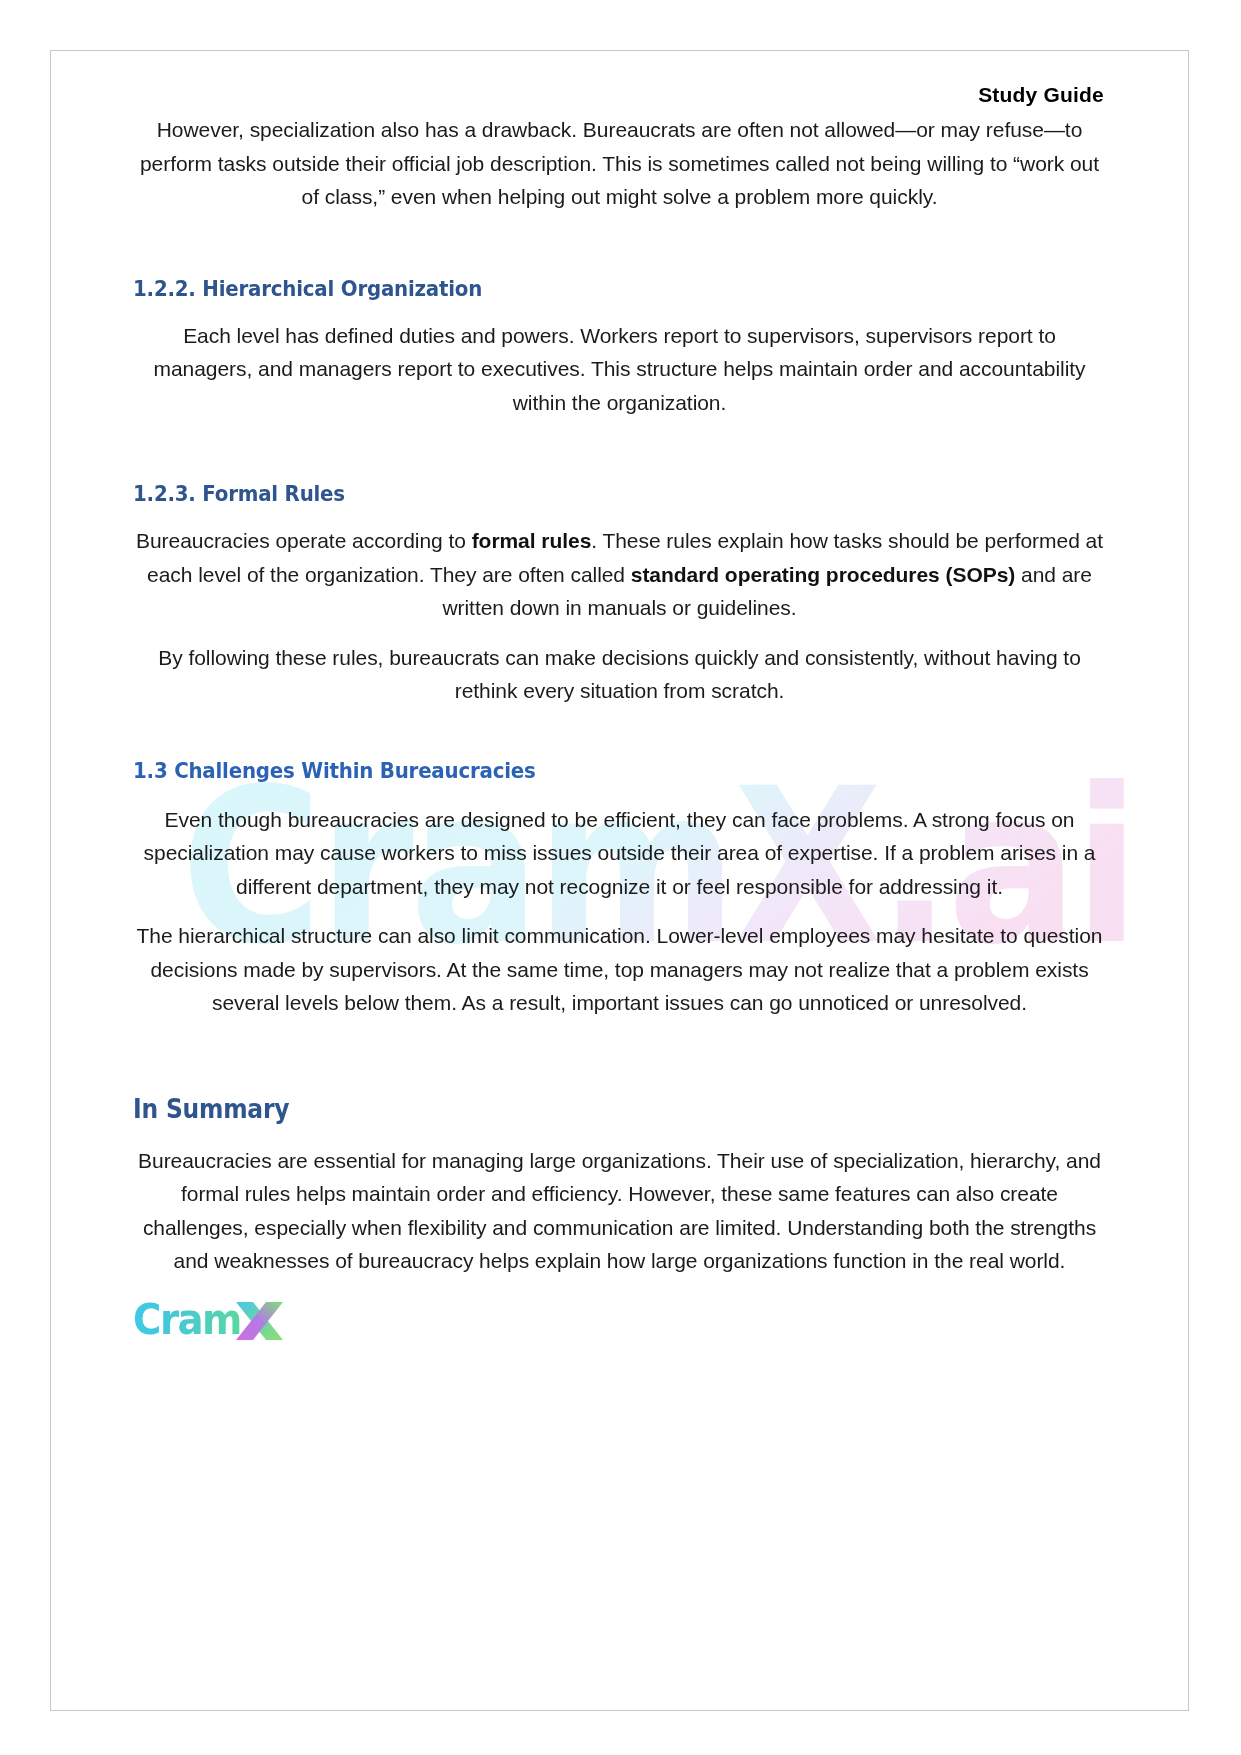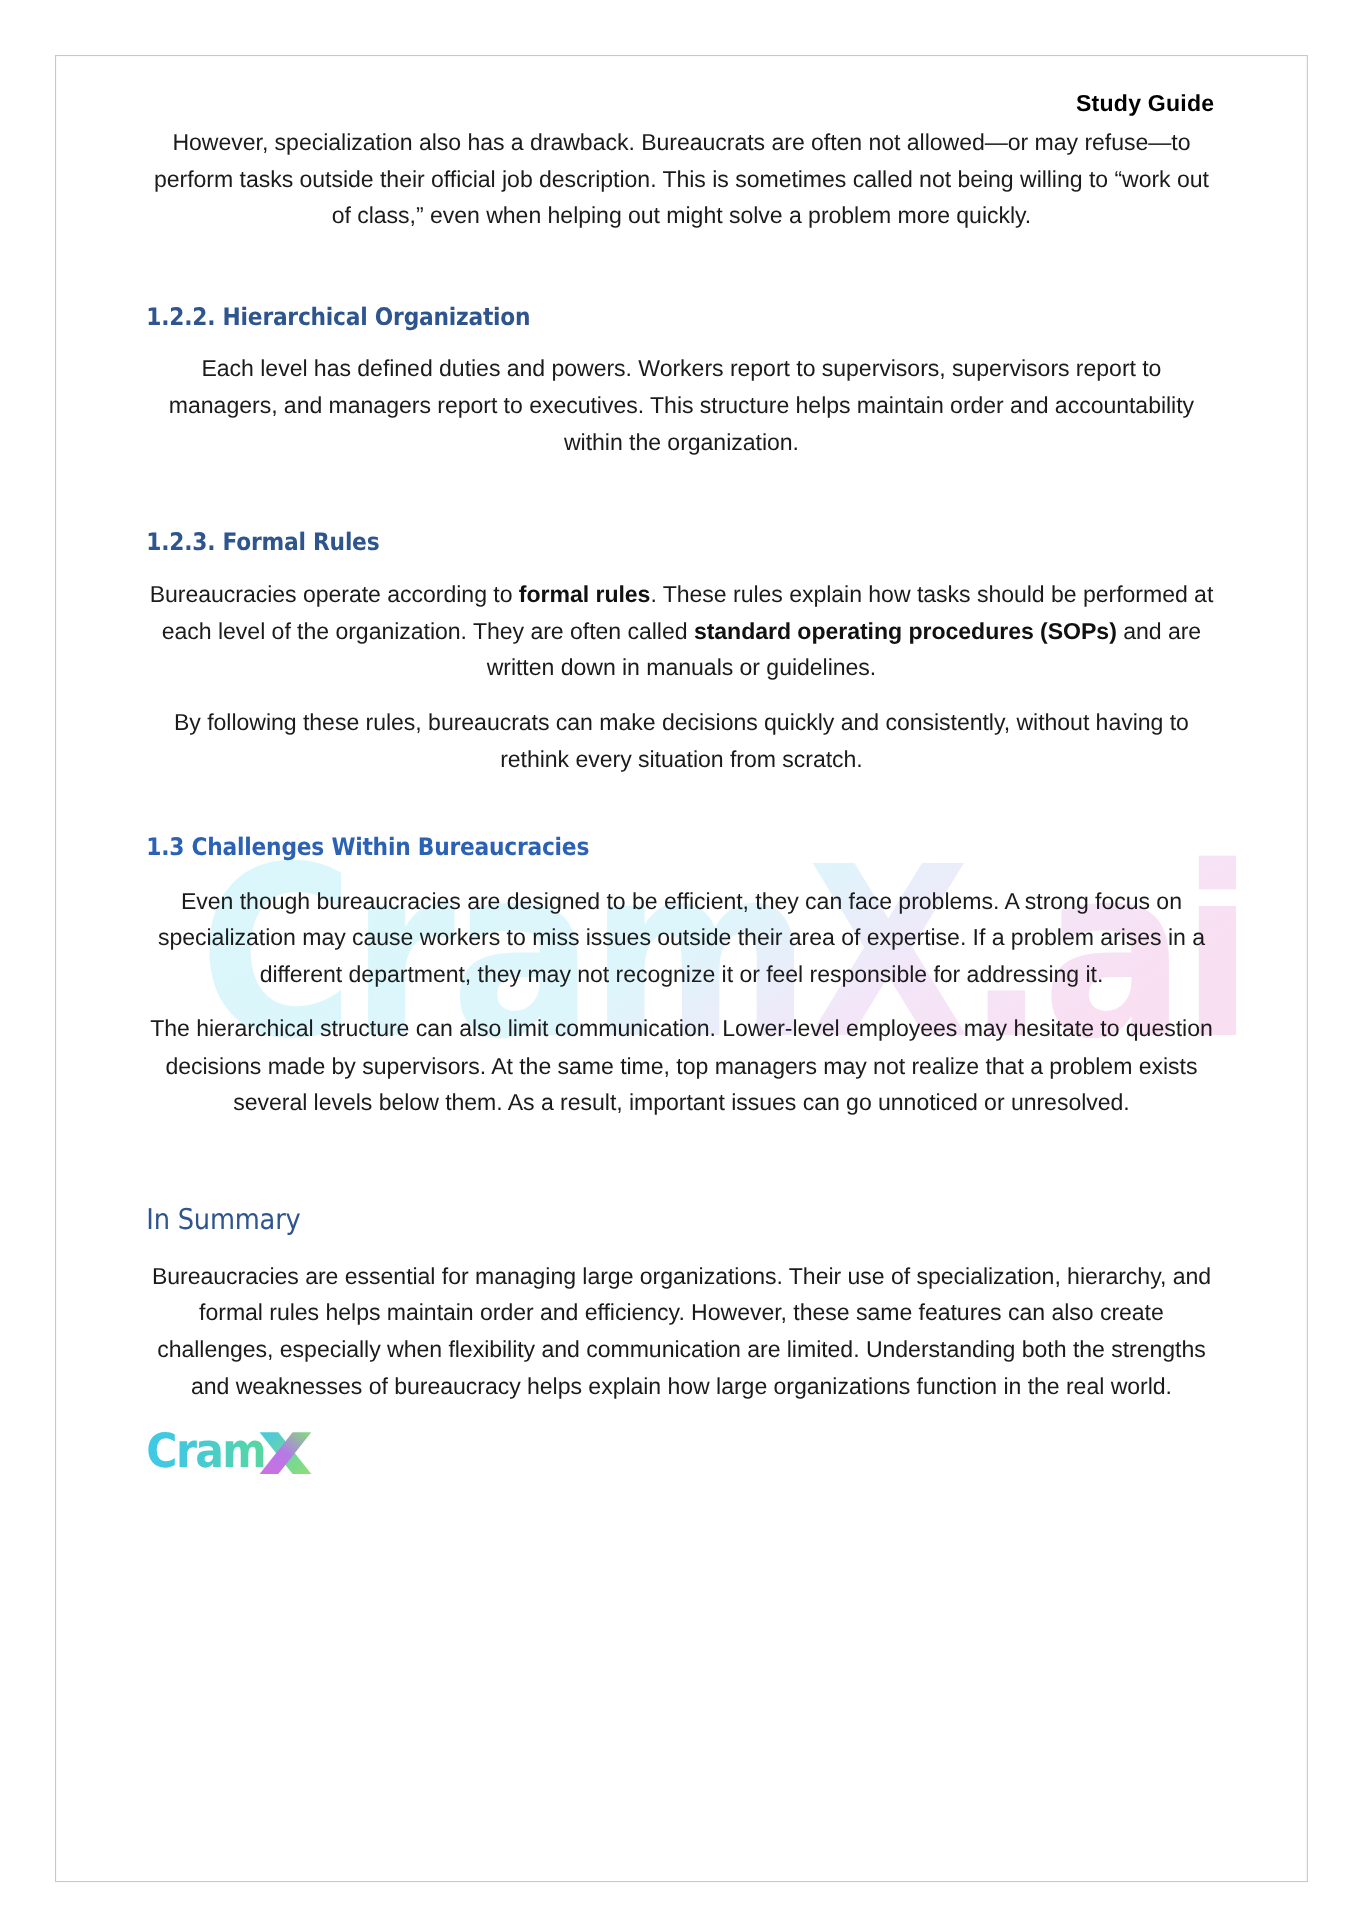--- a/index.html
+++ b/index.html
@@ -85,21 +85,21 @@
     font-weight: bold;
     color: #2c62b4;
     margin: 0 0 20px 0;
     letter-spacing: -0.2px;
   }
 
   h2.heading-summary {
     font-family: "DejaVu Sans Condensed", "Liberation Sans Narrow", "Liberation Sans", sans-serif;
     font-stretch: condensed;
     font-size: 26px;
-    font-weight: normal;
+    font-weight: bold;
     color: #2f558f;
     margin: 0 0 20px 0;
     letter-spacing: -0.2px;
   }
 
   .gap-lg { height: 46px; }
   .gap-md { height: 34px; }
   .gap-xl { height: 58px; }
 
   

